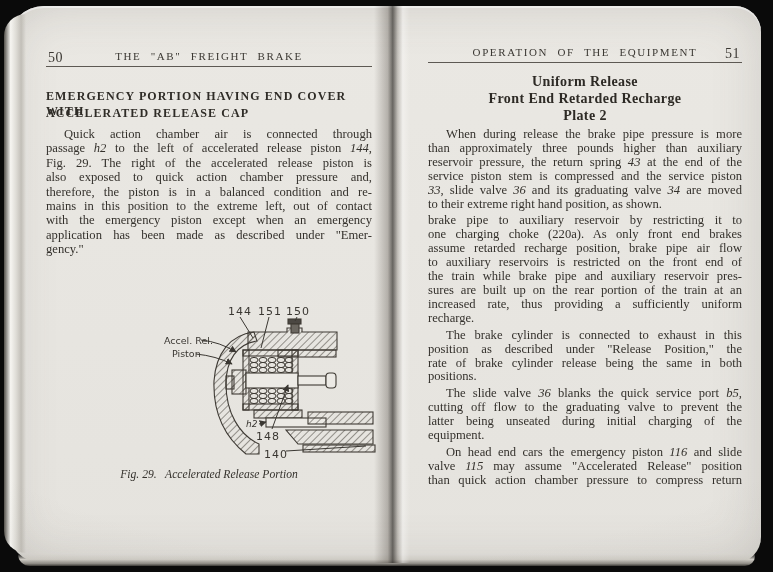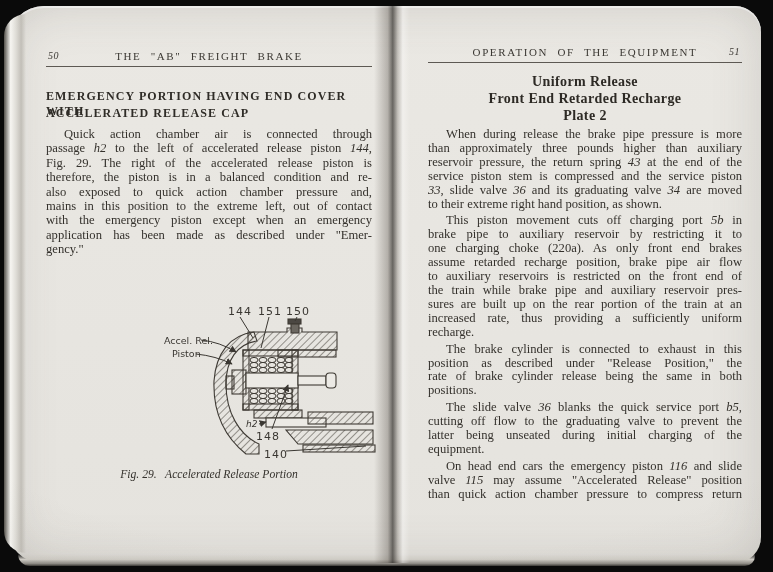--- a/index.html
+++ b/index.html
@@ -33,21 +33,21 @@
   .page-shade{position:absolute;inset:0;border-radius:inherit;pointer-events:none;
     background:radial-gradient(ellipse 120% 90% at 50% 45%,rgba(0,0,0,0) 60%,rgba(80,72,60,.10) 100%);}
 
   .col{position:absolute;color:#33302b;}
   .col-left{left:38px;top:0;width:326px;}
   .col-right{left:420px;top:0;width:314px;}
 
   .running{position:absolute;left:0;right:0;font-size:11px;letter-spacing:1.6px;
     word-spacing:5px;color:#3b3833;}
   .running .ctr{display:block;text-align:center;}
-  .pgnum{position:absolute;top:0;font-size:10px;letter-spacing:.5px;font-style:italic;}
+  .pgnum{position:absolute;top:0;font-size:14px;letter-spacing:.5px;}
   .rule{position:absolute;left:0;right:0;height:1px;background:#5d5953;}
 
   .headline{position:absolute;left:0;right:0;font-weight:bold;
     font-size:12px;letter-spacing:1.1px;color:#2f2c27;}
   .headline2{position:absolute;left:0;right:0;text-align:center;font-weight:bold;
     font-size:14px;letter-spacing:.4px;color:#2d2a25;}
 
   .paras{position:absolute;left:0;right:0;font-size:12.6px;color:#34312c;}
   .para{margin:0 0 3px 0;}
   .tline{text-align:justify;text-align-last:justify;white-space:normal;}
@@ -81,22 +81,22 @@
     <div class="rule" style="top:60px;"></div>
 
     <div class="headline" style="top:83px;">EMERGENCY PORTION HAVING END COVER WITH</div>
     <div class="headline" style="top:100px;">ACCELERATED RELEASE CAP</div>
 
     <div class="paras" style="top:121px;">
         <div class="para">
           <div class="tline ind">Quick action chamber air is connected through</div>
           <div class="tline">passage <i>h2</i> to the left of accelerated release piston <i>144</i>,</div>
           <div class="tline">Fig. 29. The right of the accelerated release piston is</div>
+          <div class="tline">also exposed to quick action chamber pressure and,</div>
           <div class="tline">therefore, the piston is in a balanced condition and re-</div>
-          <div class="tline">also exposed to quick action chamber pressure and,</div>
           <div class="tline">mains in this position to the extreme left, out of contact</div>
           <div class="tline">with the emergency piston except when an emergency</div>
           <div class="tline">application has been made as described under "Emer-</div>
           <div class="tline endl">gency."</div>
         </div>
       </div>
 
     <div class="figure-wrap">
       <svg width="252" height="172" viewBox="0 0 252 172">
         <defs>
@@ -198,21 +198,20 @@
     <div class="paras" style="top:122px;">
         <div class="para">
           <div class="tline ind">When during release the brake pipe pressure is more</div>
           <div class="tline">than approximately three pounds higher than auxiliary</div>
           <div class="tline">reservoir pressure, the return spring <i>43</i> at the end of the</div>
           <div class="tline">service piston stem is compressed and the service piston</div>
           <div class="tline"><i>33</i>, slide valve <i>36</i> and its graduating valve <i>34</i> are moved</div>
           <div class="tline endl">to their extreme right hand position, as shown.</div>
         </div>
         <div class="para">
-          <div class="tline ind">This piston movement cuts off charging port <i>5b</i> in</div>
           <div class="tline">brake pipe to auxiliary reservoir by restricting it to</div>
           <div class="tline">one charging choke (220a). As only front end brakes</div>
           <div class="tline">assume retarded recharge position, brake pipe air flow</div>
           <div class="tline">to auxiliary reservoirs is restricted on the front end of</div>
           <div class="tline">the train while brake pipe and auxiliary reservoir pres-</div>
           <div class="tline">sures are built up on the rear portion of the train at an</div>
           <div class="tline">increased rate, thus providing a sufficiently uniform</div>
           <div class="tline endl">recharge.</div>
         </div>
         <div class="para">

